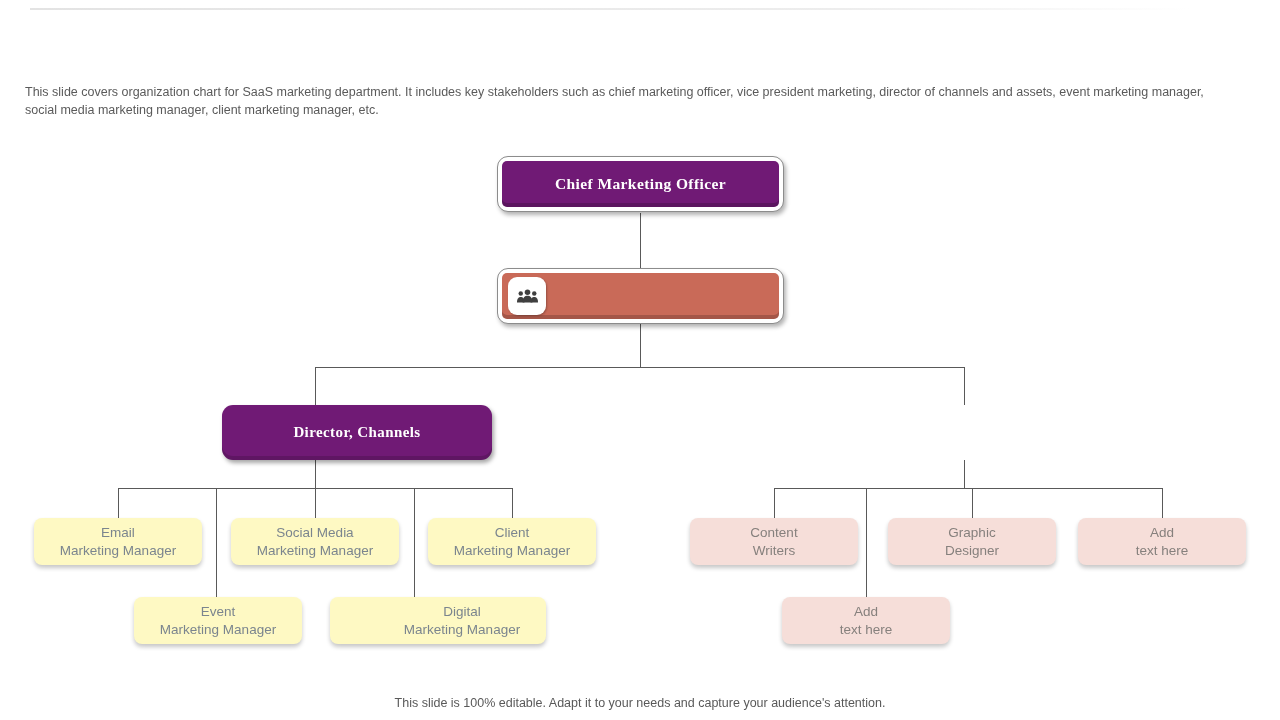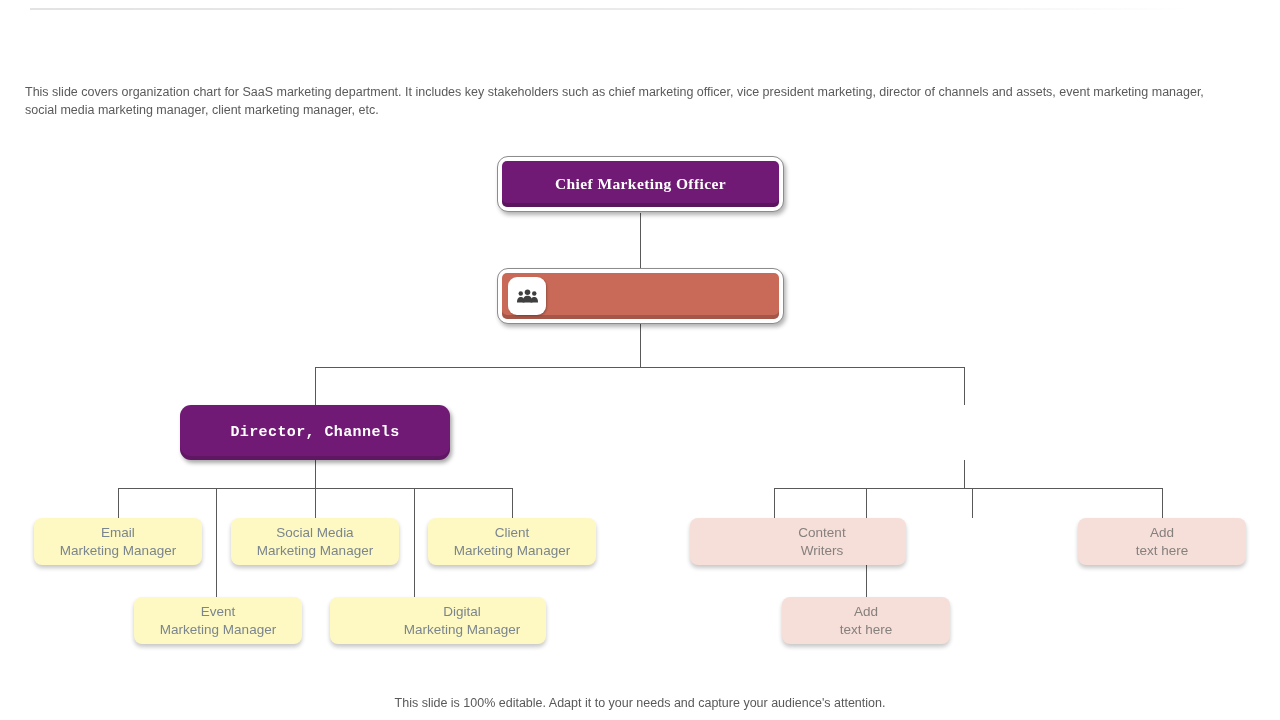--- a/index.html
+++ b/index.html
@@ -37,22 +37,22 @@
 
   .vp-inner{justify-content:flex-start;position:relative;}
   .vp-icon{width:38px;height:38px;background:#ffffff;border-radius:9px;margin-left:6px;
     display:flex;align-items:center;justify-content:center;flex:0 0 auto;
     box-shadow:1px 1px 2px rgba(0,0,0,0.25);}
   .vp-label{flex:1 1 auto;text-align:center;}
 
   
   .director{position:absolute;width:270px;height:55px;border-radius:11px;display:flex;
     align-items:center;justify-content:center;color:#ffffff;
-    font-family:Liberation Mono, monospace;font-size:15px;letter-spacing:0.4px;
-    box-shadow:2px 3px 4px rgba(0,0,0,0.35),inset 0 -4px 0 rgba(0,0,0,0.15);}
+    font-family:Liberation Serif, serif;font-size:15px;letter-spacing:0.4px;
+    box-shadow:2px 3px 4px rgba(0,0,0,0.35),inset 0 -4px 0 rgba(0,0,0,0.15);margin-left:42px;}
   .director.bold{font-weight:bold;}
   .director.assets{word-spacing:5px;}
 
   
   .leaf{position:absolute;width:168px;height:47px;border-radius:8px;display:flex;
     flex-direction:column;align-items:center;justify-content:center;
     font-size:13.5px;line-height:18px;box-shadow:0 3px 4px rgba(0,0,0,0.22);}
   .leaf-blue{background:#fef9c3;color:#7b858e;}
   .leaf-pink{background:#f6ded9;color:#86807d;}
 </style>
@@ -128,23 +128,27 @@
 
   <div class="leaf leaf-blue" style="left:134px;top:597px;">
     <span>Event</span>
     <span>Marketing Manager</span>
   </div>
   <div class="leaf leaf-blue" style="left:330px;top:597px;padding-left:48px;">
     <span>Digital</span>
     <span>Marketing Manager</span>
   </div>
 
-  <div class="leaf leaf-pink" style="left:690px;top:518px;padding-left:48px;">
+  <div class="leaf leaf-pink" style="left:690px;top:518px;">
     <span>Content</span>
     <span>Writers</span>
+  </div>
+  <div class="leaf leaf-pink" style="left:888px;top:518px;">
+    <span>Graphic</span>
+    <span>Designer</span>
   </div>
   <div class="leaf leaf-pink" style="left:1078px;top:518px;">
     <span>Add</span>
     <span>text here</span>
   </div>
 
   <div class="leaf leaf-pink" style="left:782px;top:597px;">
     <span>Add</span>
     <span>text here</span>
   </div>

